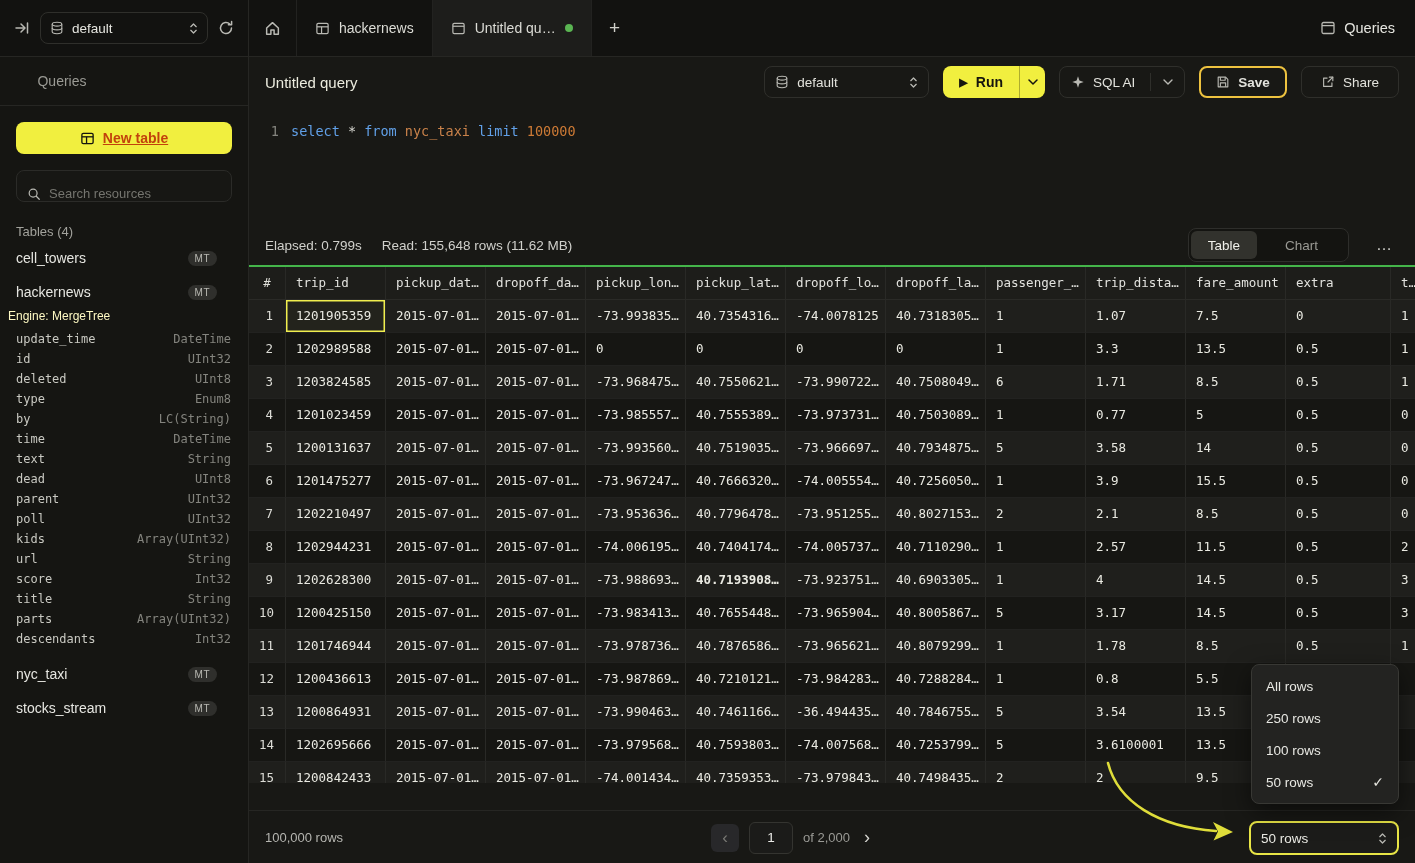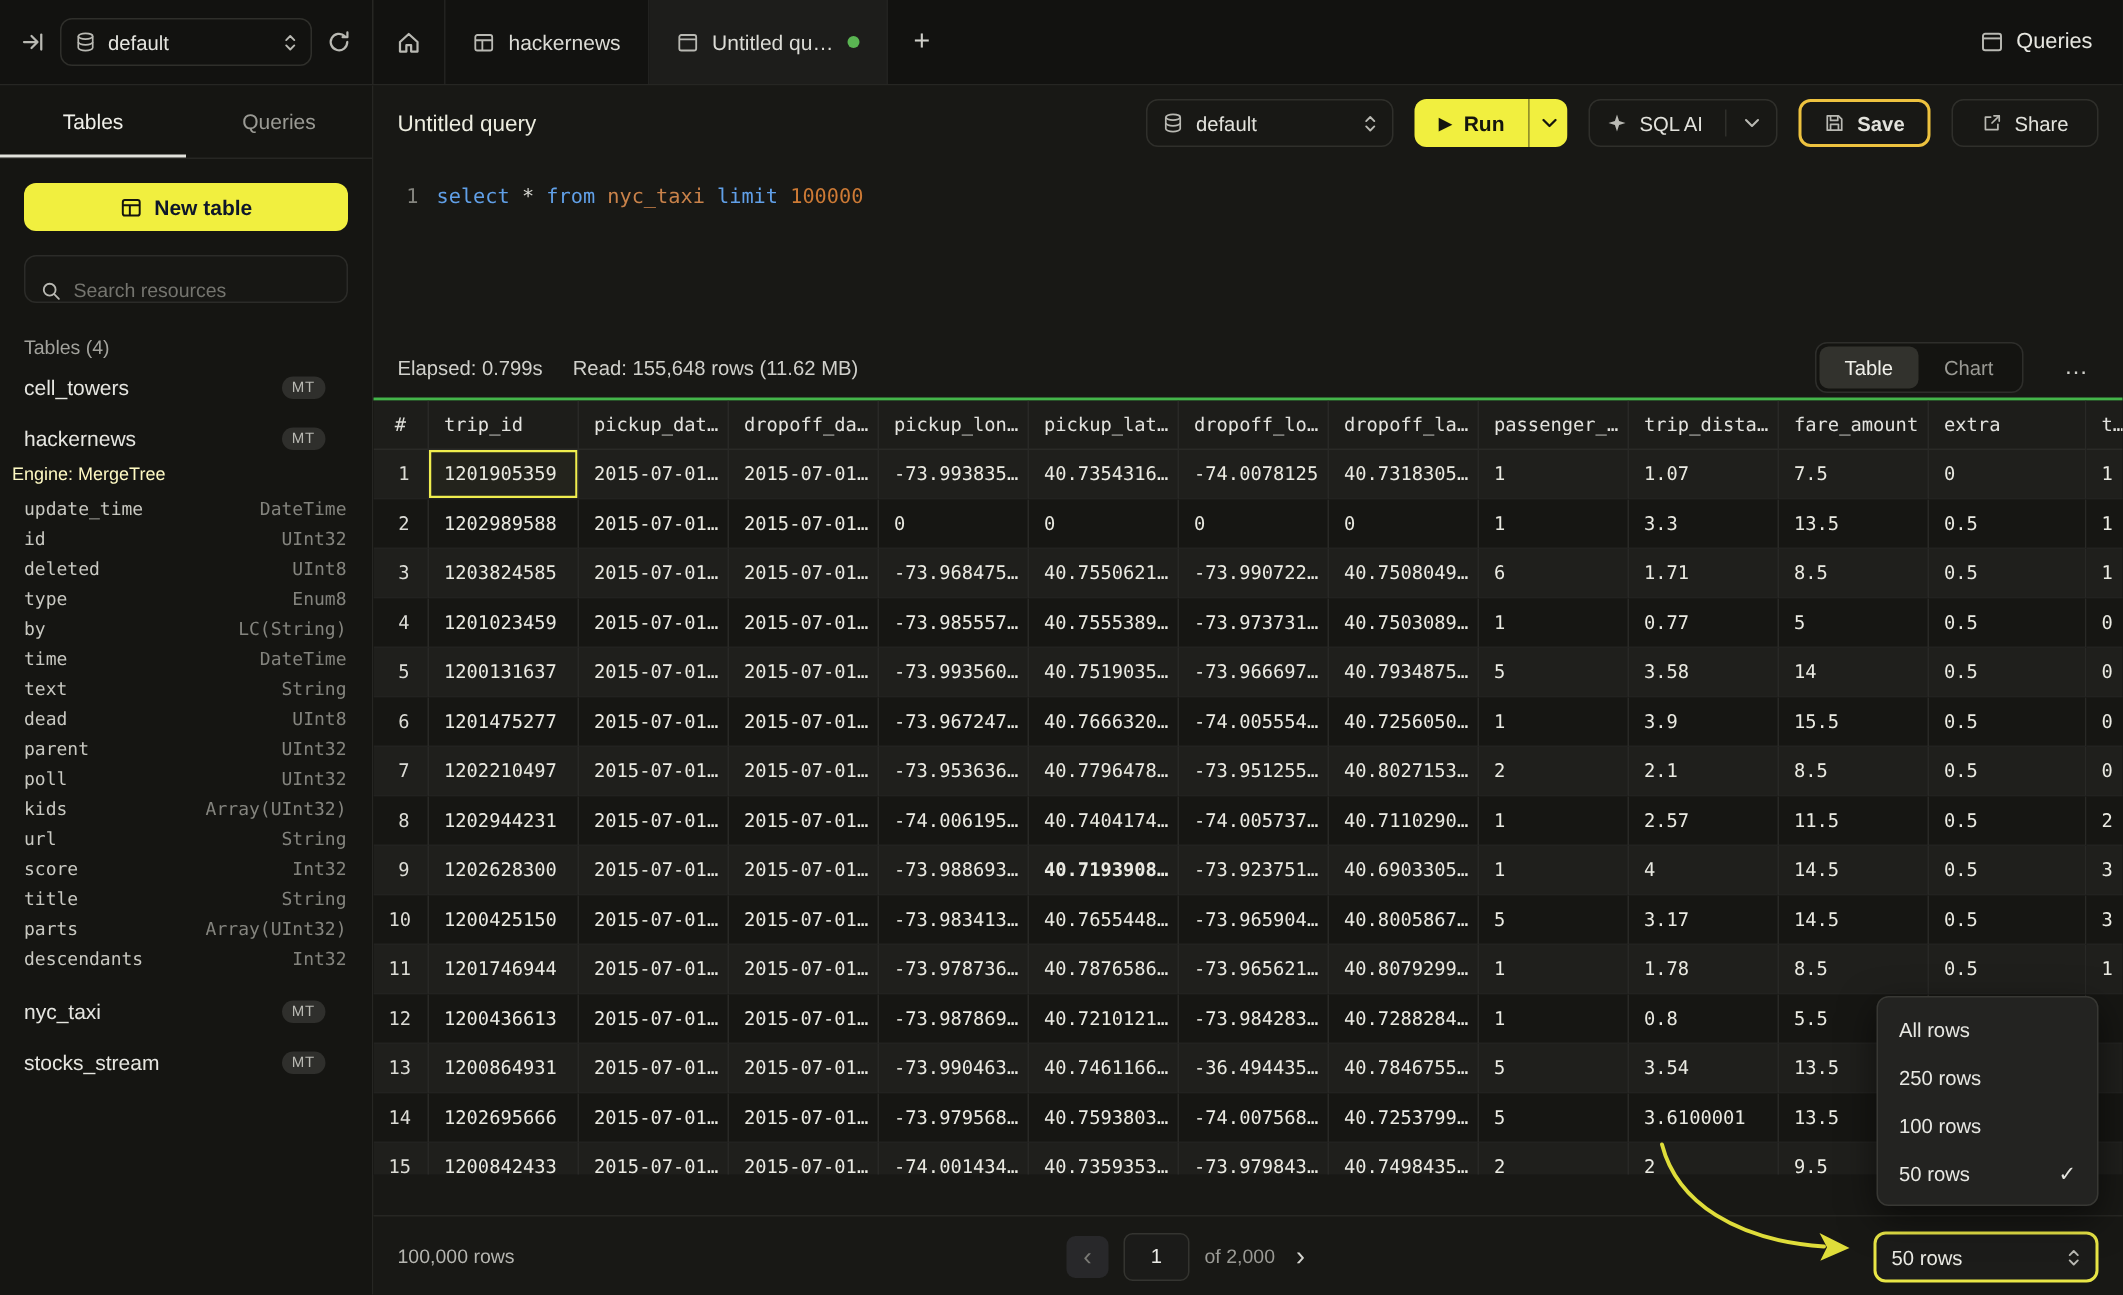--- a/index.html
+++ b/index.html
@@ -30,21 +30,21 @@
 
   
   .sidebar { position:absolute; top:57px; left:0; width:249px; height:806px;
     background:#151512; border-right:1px solid #262623; }
   .side-tabs { height:49px; display:flex; border-bottom:1px solid #262623; }
   .side-tab { width:50%; display:flex; align-items:center; justify-content:center;
     font-size:14px; color:#9a9a94; cursor:pointer; }
   .side-tab.active { color:#f0f0ea; box-shadow:inset 0 -2px 0 #e2e2dc; }
   .new-table-btn { margin:16px; height:32px; background:#f1ef3f; border-radius:8px;
     display:flex; align-items:center; justify-content:center; gap:8px;
-    color:#0f172a; font-size:14px; font-weight:700; cursor:pointer; }
+    color:#c2410c; font-size:14px; font-weight:700; cursor:pointer;text-decoration:underline; }
   .search-box { background:#171714; border:1px solid #2b2b28; border-radius:8px;
     display:flex; align-items:flex-end; padding:0 10px; gap:8px; height:32px; }
   .side-search { margin:0 16px; }
   .search-box input { background:none; border:none; outline:none; color:#e6e6e0;
     font-size:13px; width:100%; font-family:"Liberation Sans",sans-serif; }
   .search-box input::placeholder { color:#75756f; }
   .section-label { margin:22px 16px 4px; font-size:13px; color:#a2a29c; }
   .tbl-row { height:30px; margin-top:4px; display:flex; align-items:center;
     padding:0 31px 0 16px; cursor:pointer; }
   .tbl-name { font-size:14px; color:#e6e6e1; }
@@ -84,21 +84,21 @@
   .tok-num { color:#cd7a35; }
   .tok-plain { color:#d6d6d0; }
 
   .rtoolbar { height:40px; display:flex; align-items:center; padding:0 16px; gap:20px; }
   .res-search { width:235px; height:30px; }
   .meta { font-size:13.5px; color:#d0d0cb; white-space:nowrap; }
   .seg { margin-left:auto; height:34px; border:1px solid #2e2e2b; border-radius:8px;
     display:flex; align-items:center; padding:2px; background:#141411; }
   .seg-on { background:#32322d; border-radius:6px; height:28px; padding:0 17px;
     color:#f0f0ea; font-size:13.5px; display:flex; align-items:center; cursor:pointer; }
-  .seg-off { padding:0 17px; color:#9a9a94; font-size:13.5px; cursor:pointer; }
+  .seg-off { padding:0 28px; color:#9a9a94; font-size:13.5px; cursor:pointer; }
   .more-btn { width:30px; text-align:center; color:#cfcfc9; font-size:16px; cursor:pointer; }
 
   
   .grid { position:absolute; top:208px; left:0; width:1166px; height:518px;
     border-top:2px solid #44b54a; overflow:hidden; background:#171714;
     font-family:"DejaVu Sans Mono",monospace; font-size:12.5px; }
   .trow { display:flex; width:1302px; }
   .th, .td { height:33px; line-height:32px; padding:0 10px; border-right:1px solid #292926;
     white-space:nowrap; overflow:hidden; flex:none; }
   .th { color:#e2e2de; background:#1d1d1a; border-bottom:1px solid #2a2a27; cursor:pointer; }
@@ -212,21 +212,20 @@
             <path d="M2 5.6h12"></path>
           </svg>
       </span>
       <span>Queries</span>
     </div>
   </div>
 </div>
 
 <div class="sidebar">
   <div class="side-tabs">
-    <div class="side-tab active">Tables</div>
     <div class="side-tab">Queries</div>
   </div>
   <div class="new-table-btn">
     <span class="icon" style="color:#15150e">
       <svg width="15" height="15" viewBox="0 0 16 16" stroke="currentColor" fill="none" stroke-width="1.4">
           <rect x="2" y="2.5" width="12" height="11" rx="1.5"></rect>
           <path d="M2 6.2h12"></path>
           <path d="M7 6.2v7.3"></path>
         </svg>
     </span>

